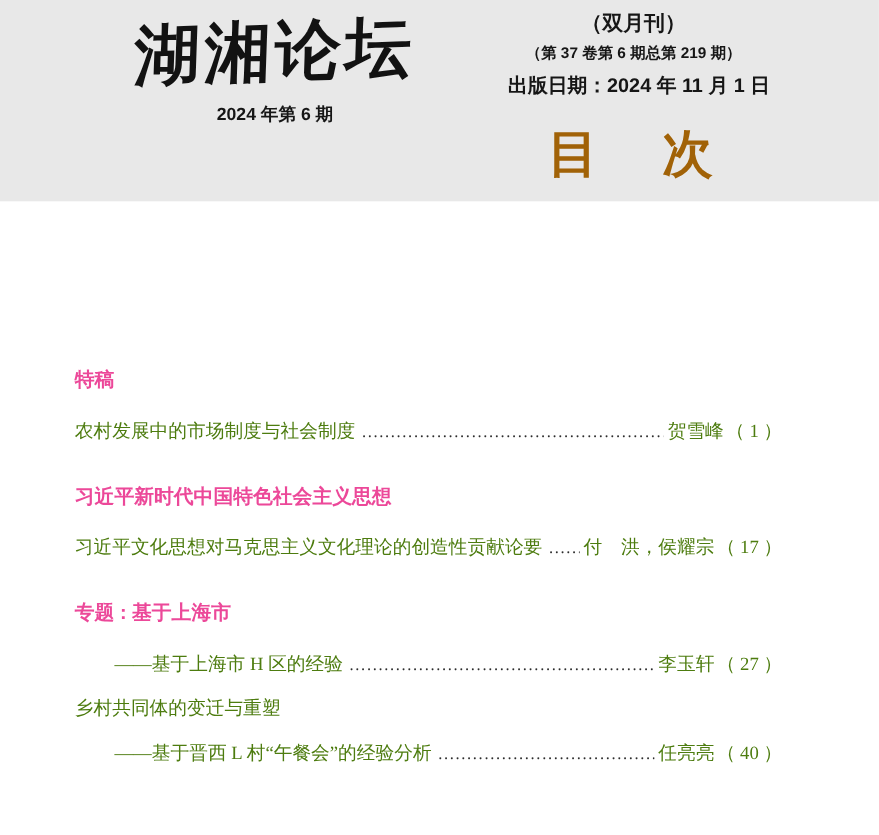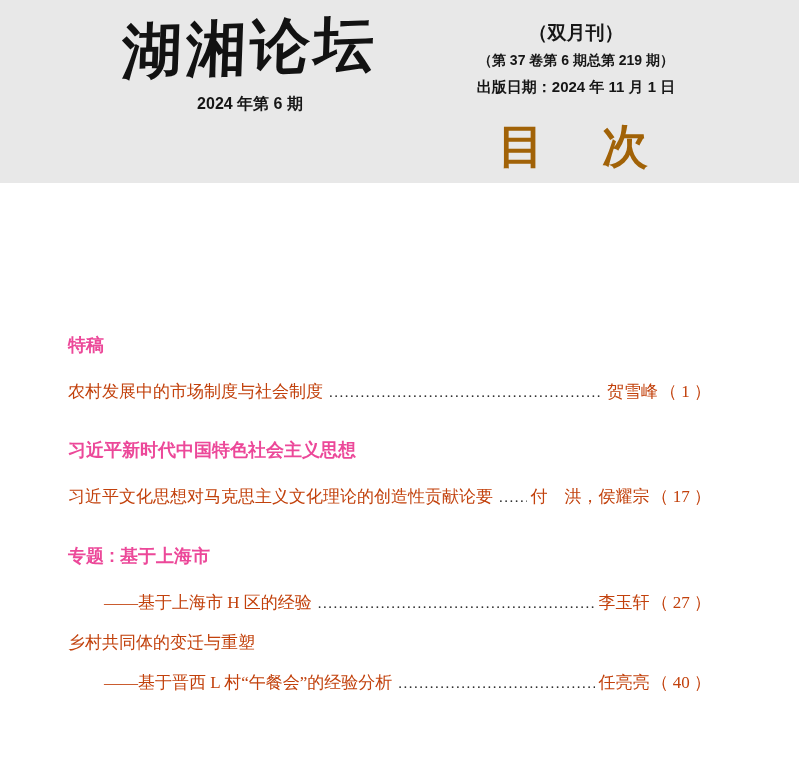--- a/index.html
+++ b/index.html
@@ -44,30 +44,30 @@
   .issue-label {
     margin-top: 14px;
     font-family: "Liberation Sans", "DejaVu Sans", sans-serif;
     font-weight: bold;
     font-size: 16px;
     color: #161616;
   }
   .masthead-right {
     position: absolute;
     left: 452px;
-    top: 20px;
+    top: 8px;
     width: 248px;
     text-align: center;
     font-family: "Liberation Sans", "DejaVu Sans", sans-serif;
     font-weight: bold;
     color: #161616;
   }
   .freq-label   { font-size: 19px; margin-bottom: 6px; }
   .volume-label { font-size: 14px; margin-bottom: 8px; }
-  .publish-date { font-size: 15px; }
+  .publish-date { font-size: 18px; text-align: right; }
   .toc-title {
     margin-top: 25px;
     font-size: 46px;
     font-weight: 900;
     letter-spacing: 6px;
     line-height: 1.05;
     color: #a16207;
   }
   
   .toc-body {
@@ -80,21 +80,21 @@
     font-weight: bold;
     font-size: 18px;
     color: #ec4899;
   }
   .toc-row {
     display: flex;
     align-items: baseline;
     font-size: 17px;
     line-height: 1.25;
     margin-bottom: 19px;
-    color: #c2410c;
+    color: #4d7c0f;
   }
   .toc-row.title-only { display: block; }
   .toc-row.sub-row { padding-left: 36px; }
   .entry-title { white-space: nowrap; }
   .dot-leader {
     flex: 1 1 auto;
     overflow: hidden;
     white-space: nowrap;
     margin: 0 4px 0 6px;
     min-width: 12px;

